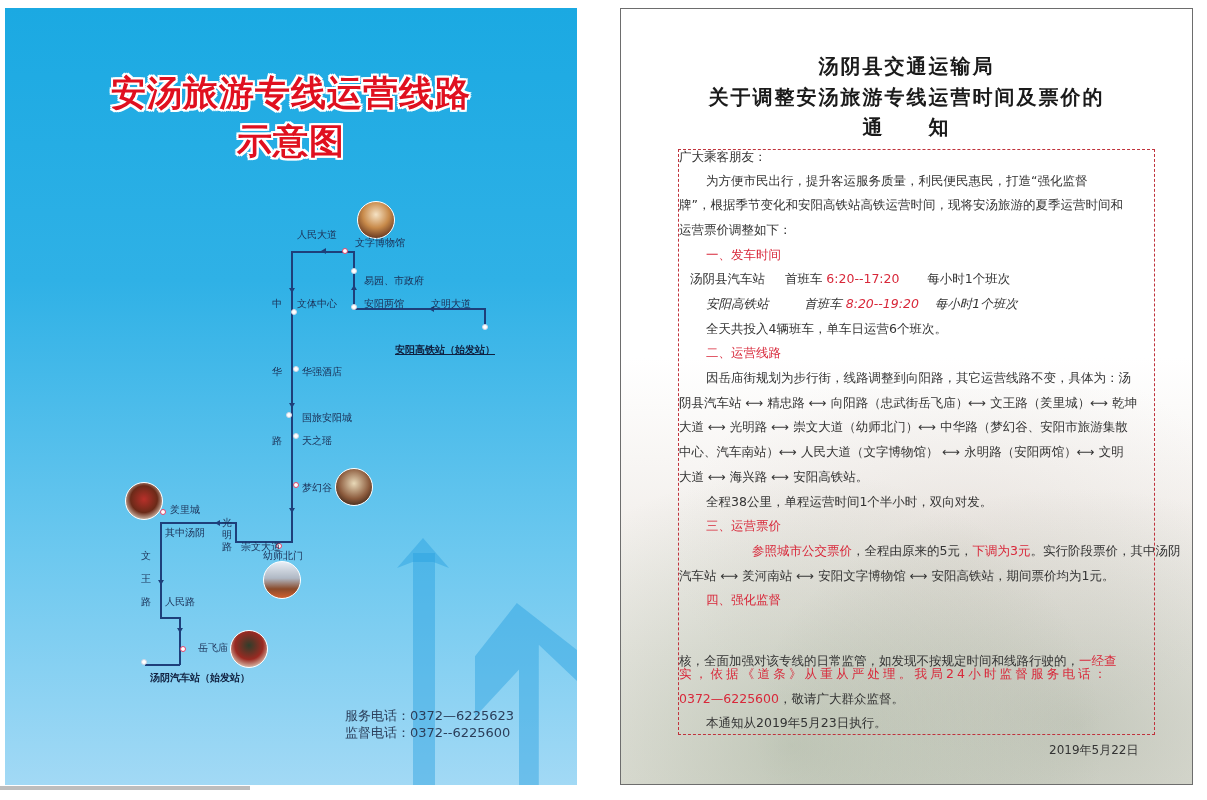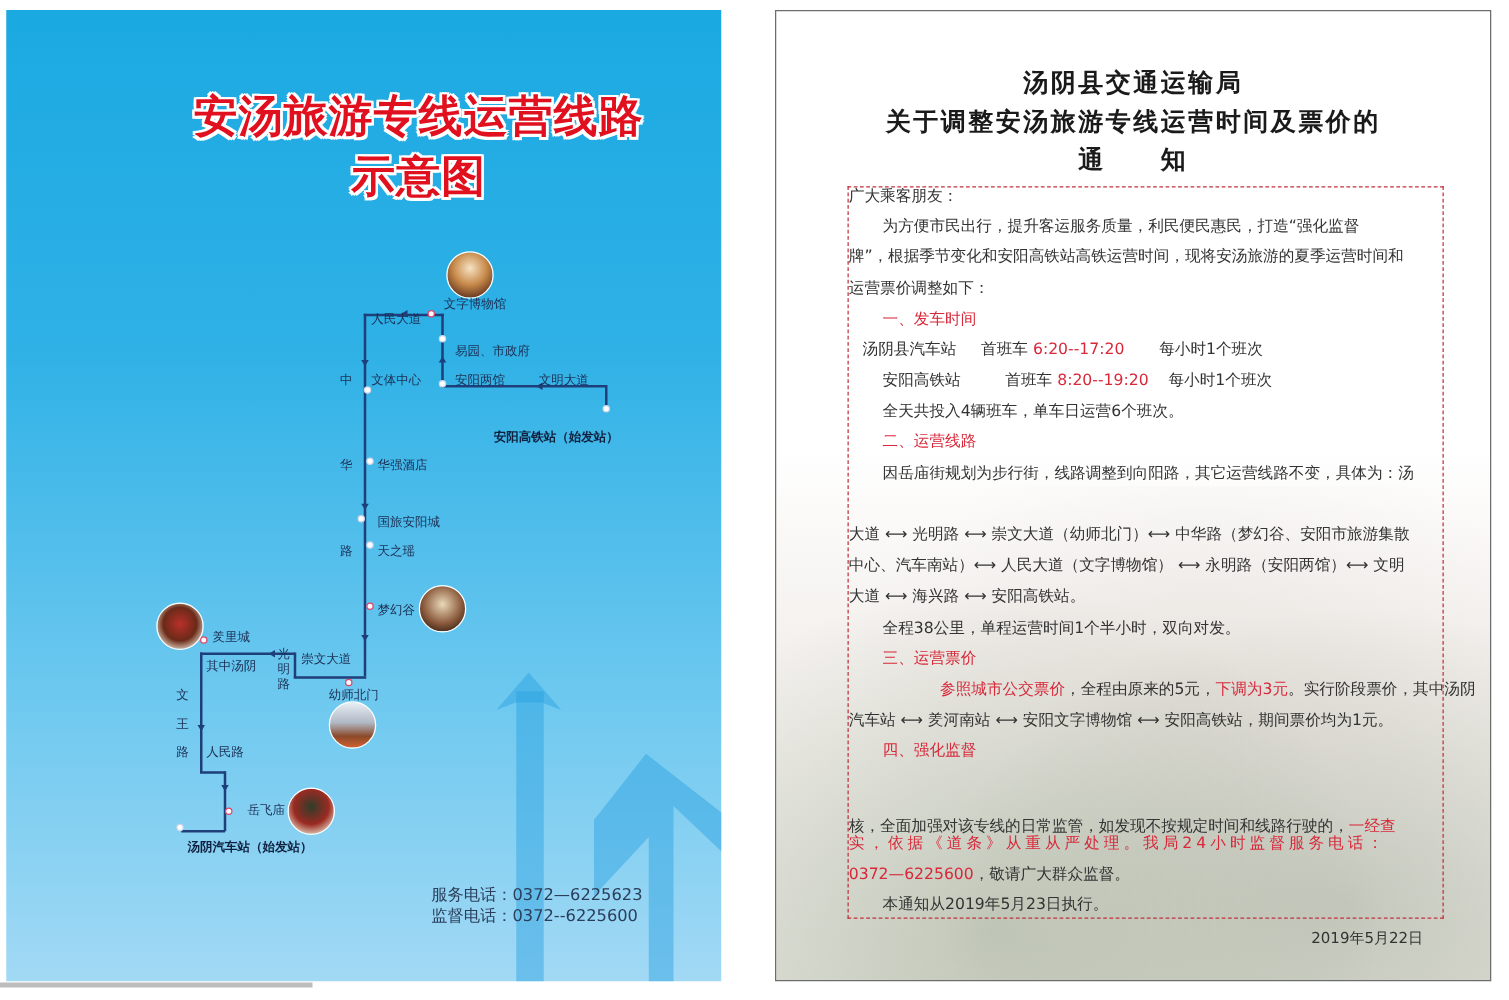--- a/index.html
+++ b/index.html
@@ -4,21 +4,21 @@
 <style>
   html, body { margin:0; padding:0; }
   body { width:1207px; height:800px; background:#ffffff; position:relative; overflow:hidden;
          font-family:"DejaVu Sans", "Liberation Sans", sans-serif; }
 
   
   .poster { position:absolute; left:5px; top:8px; width:572px; height:777px;
             background:linear-gradient(180deg,#1ba9e2 0%,#2fb1e6 35%,#6cc8ef 70%,#a2d9f5 100%); overflow:hidden; }
   .poster .title { position:absolute; left:0; width:572px; text-align:center; color:#e0101f;
             font-weight:bold; font-size:35px; letter-spacing:1px;
-            text-shadow: 2px 0 0 #fff, -2px 0 0 #fff, 0 2px 0 #fff, 0 -2px 0 #fff, 2px 2px 0 #fff, -2px -2px 0 #fff, 2px -2px 0 #fff, -2px 2px 0 #fff; padding-left: 44px; }
+            text-shadow: 2px 0 0 #fff, -2px 0 0 #fff, 0 2px 0 #fff, 0 -2px 0 #fff, 2px 2px 0 #fff, -2px -2px 0 #fff, 2px -2px 0 #fff, -2px 2px 0 #fff; }
   .poster .t1 { top:62px; }
   .poster .t2 { top:110px; }
 
   .deco-arrow { position:absolute; background:rgba(40,160,225,0.45); }
   .route-line { position:absolute; background:#1e3f7a; }
   .stop { position:absolute; width:6px; height:6px; border-radius:50%; border:1px solid #cfd6e6; background:#fff; box-sizing:border-box; }
   .stop.red { border-color:#e2456b; }
   .lbl { position:absolute; font-size:10px; color:#1b2f55; white-space:nowrap; }
   .lbl.bold { font-weight:bold; font-size:10px; color:#10203f; }
   .vchar { position:absolute; font-size:10px; color:#1b2f55; }
@@ -98,40 +98,40 @@
   <div class="stop red" style="left:155px;top:501px;"></div>
   <div class="stop red" style="left:175px;top:638px;"></div>
   <div class="stop" style="left:136px;top:651px;"></div>
 
   <div class="photo" style="left:352px;top:193px;"></div>
   <div class="photo p2" style="left:330px;top:460px;"></div>
   <div class="photo p3" style="left:120px;top:474px;"></div>
   <div class="photo p4" style="left:258px;top:553px;"></div>
   <div class="photo p5" style="left:225px;top:622px;"></div>
 
-  <span class="lbl" style="left:292px;top:220px;margin-top:20px;">人民大道</span>
+  <span class="lbl" style="left:292px;top:220px;">人民大道</span>
   <span class="lbl" style="left:350px;top:228px;">文字博物馆</span>
   <span class="lbl" style="left:359px;top:266px;">易园、市政府</span>
   <span class="vchar" style="left:267px;top:289px;">中</span>
   <span class="lbl" style="left:292px;top:289px;">文体中心</span>
   <span class="lbl" style="left:359px;top:289px;">安阳两馆</span>
   <span class="lbl" style="left:426px;top:289px;">文明大道</span>
-  <span class="lbl bold" style="left:390px;top:335px;">安阳高铁站（始发站）</span>
+  <span class="lbl bold" style="left:390px;top:335px;text-decoration:underline;">安阳高铁站（始发站）</span>
   <span class="vchar" style="left:267px;top:357px;">华</span>
   <span class="lbl" style="left:297px;top:357px;">华强酒店</span>
   <span class="lbl" style="left:297px;top:403px;">国旅安阳城</span>
   <span class="vchar" style="left:267px;top:426px;">路</span>
   <span class="lbl" style="left:297px;top:426px;">天之瑶</span>
   <span class="lbl" style="left:297px;top:473px;">梦幻谷</span>
   <span class="lbl" style="left:165px;top:495px;">羑里城</span>
   <span class="lbl" style="left:160px;top:518px;">其中汤阴</span>
   <span class="vchar" style="left:217px;top:508px;">光</span>
   <span class="vchar" style="left:217px;top:520px;">明</span>
   <span class="vchar" style="left:217px;top:532px;">路</span>
-  <span class="lbl" style="left:236px;top:512px;font-family:Liberation Serif, serif;">崇文大道</span>
+  <span class="lbl" style="left:236px;top:532px;font-family:Liberation Serif, serif;">崇文大道</span>
   <span class="lbl" style="left:258px;top:541px;">幼师北门</span>
   <span class="vchar" style="left:136px;top:541px;">文</span>
   <span class="vchar" style="left:136px;top:564px;">王</span>
   <span class="vchar" style="left:136px;top:587px;">路</span>
   <span class="lbl" style="left:160px;top:587px;">人民路</span>
   <span class="lbl" style="left:193px;top:633px;">岳飞庙</span>
   <span class="lbl bold" style="left:145px;top:663px;">汤阴汽车站（始发站）</span>
 
   <div class="contact" style="top:699px;">服务电话：0372—6225623</div>
   <div class="contact" style="top:716px;">监督电话：0372--6225600</div>
@@ -150,30 +150,31 @@
   <div class="p" style="left:58px;top:188px;">牌”，根据季节变化和安阳高铁站高铁运营时间，现将安汤旅游的夏季运营时间和</div>
   <div class="p" style="left:58px;top:213px;">运营票价调整如下：</div>
 
   <div class="p pred" style="left:85px;top:238px;">一、发车时间</div>
   <div class="p" style="left:69px;top:262px;text-align:right;">
     <span>汤阴县汽车站</span>&nbsp;&nbsp;&nbsp;&nbsp;
     <span>首班车</span>
     <span class="red">6:20--17:20</span>&nbsp;&nbsp;&nbsp;&nbsp;&nbsp;&nbsp;
     <span>每小时1个班次</span>
   </div>
-  <div class="p" style="left:85px;top:287px;">
+  <div class="p" style="left:85px;top:287px;font-style:italic;">
     <span>安阳高铁站</span>&nbsp;&nbsp;&nbsp;&nbsp;&nbsp;&nbsp;&nbsp;&nbsp;
     <span>首班车</span>
     <span class="red">8:20--19:20</span>&nbsp;&nbsp;&nbsp;
     <span>每小时1个班次</span>
   </div>
   <div class="p" style="left:85px;top:312px;">全天共投入4辆班车，单车日运营6个班次。</div>
 
   <div class="p pred" style="left:85px;top:336px;">二、运营线路</div>
   <div class="p" style="left:85px;top:361px;">因岳庙街规划为步行街，线路调整到向阳路，其它运营线路不变，具体为：汤</div>
+  <div class="p" style="left:58px;top:386px;">阴县汽车站 ⟷ 精忠路 ⟷ 向阳路（忠武街岳飞庙）⟷ 文王路（羑里城）⟷ 乾坤</div>
   <div class="p" style="left:58px;top:410px;">大道 ⟷ 光明路 ⟷ 崇文大道（幼师北门）⟷ 中华路（梦幻谷、安阳市旅游集散</div>
   <div class="p" style="left:58px;top:435px;">中心、汽车南站）⟷ 人民大道（文字博物馆） ⟷ 永明路（安阳两馆）⟷ 文明</div>
   <div class="p" style="left:58px;top:460px;">大道 ⟷ 海兴路 ⟷ 安阳高铁站。</div>
   <div class="p" style="left:85px;top:485px;">全程38公里，单程运营时间1个半小时，双向对发。</div>
 
   <div class="p pred" style="left:85px;top:509px;">三、运营票价</div>
   <div class="p" style="left:85px;top:534px;margin-left:46px;">
     <span class="red">参照城市公交票价</span><span>，全程由原来的5元，</span><span class="red">下调为3元</span><span>。实行阶段票价，其中汤阴</span>
   </div>
   <div class="p" style="left:58px;top:559px;">汽车站 ⟷ 羑河南站 ⟷ 安阳文字博物馆 ⟷ 安阳高铁站，期间票价均为1元。</div>

